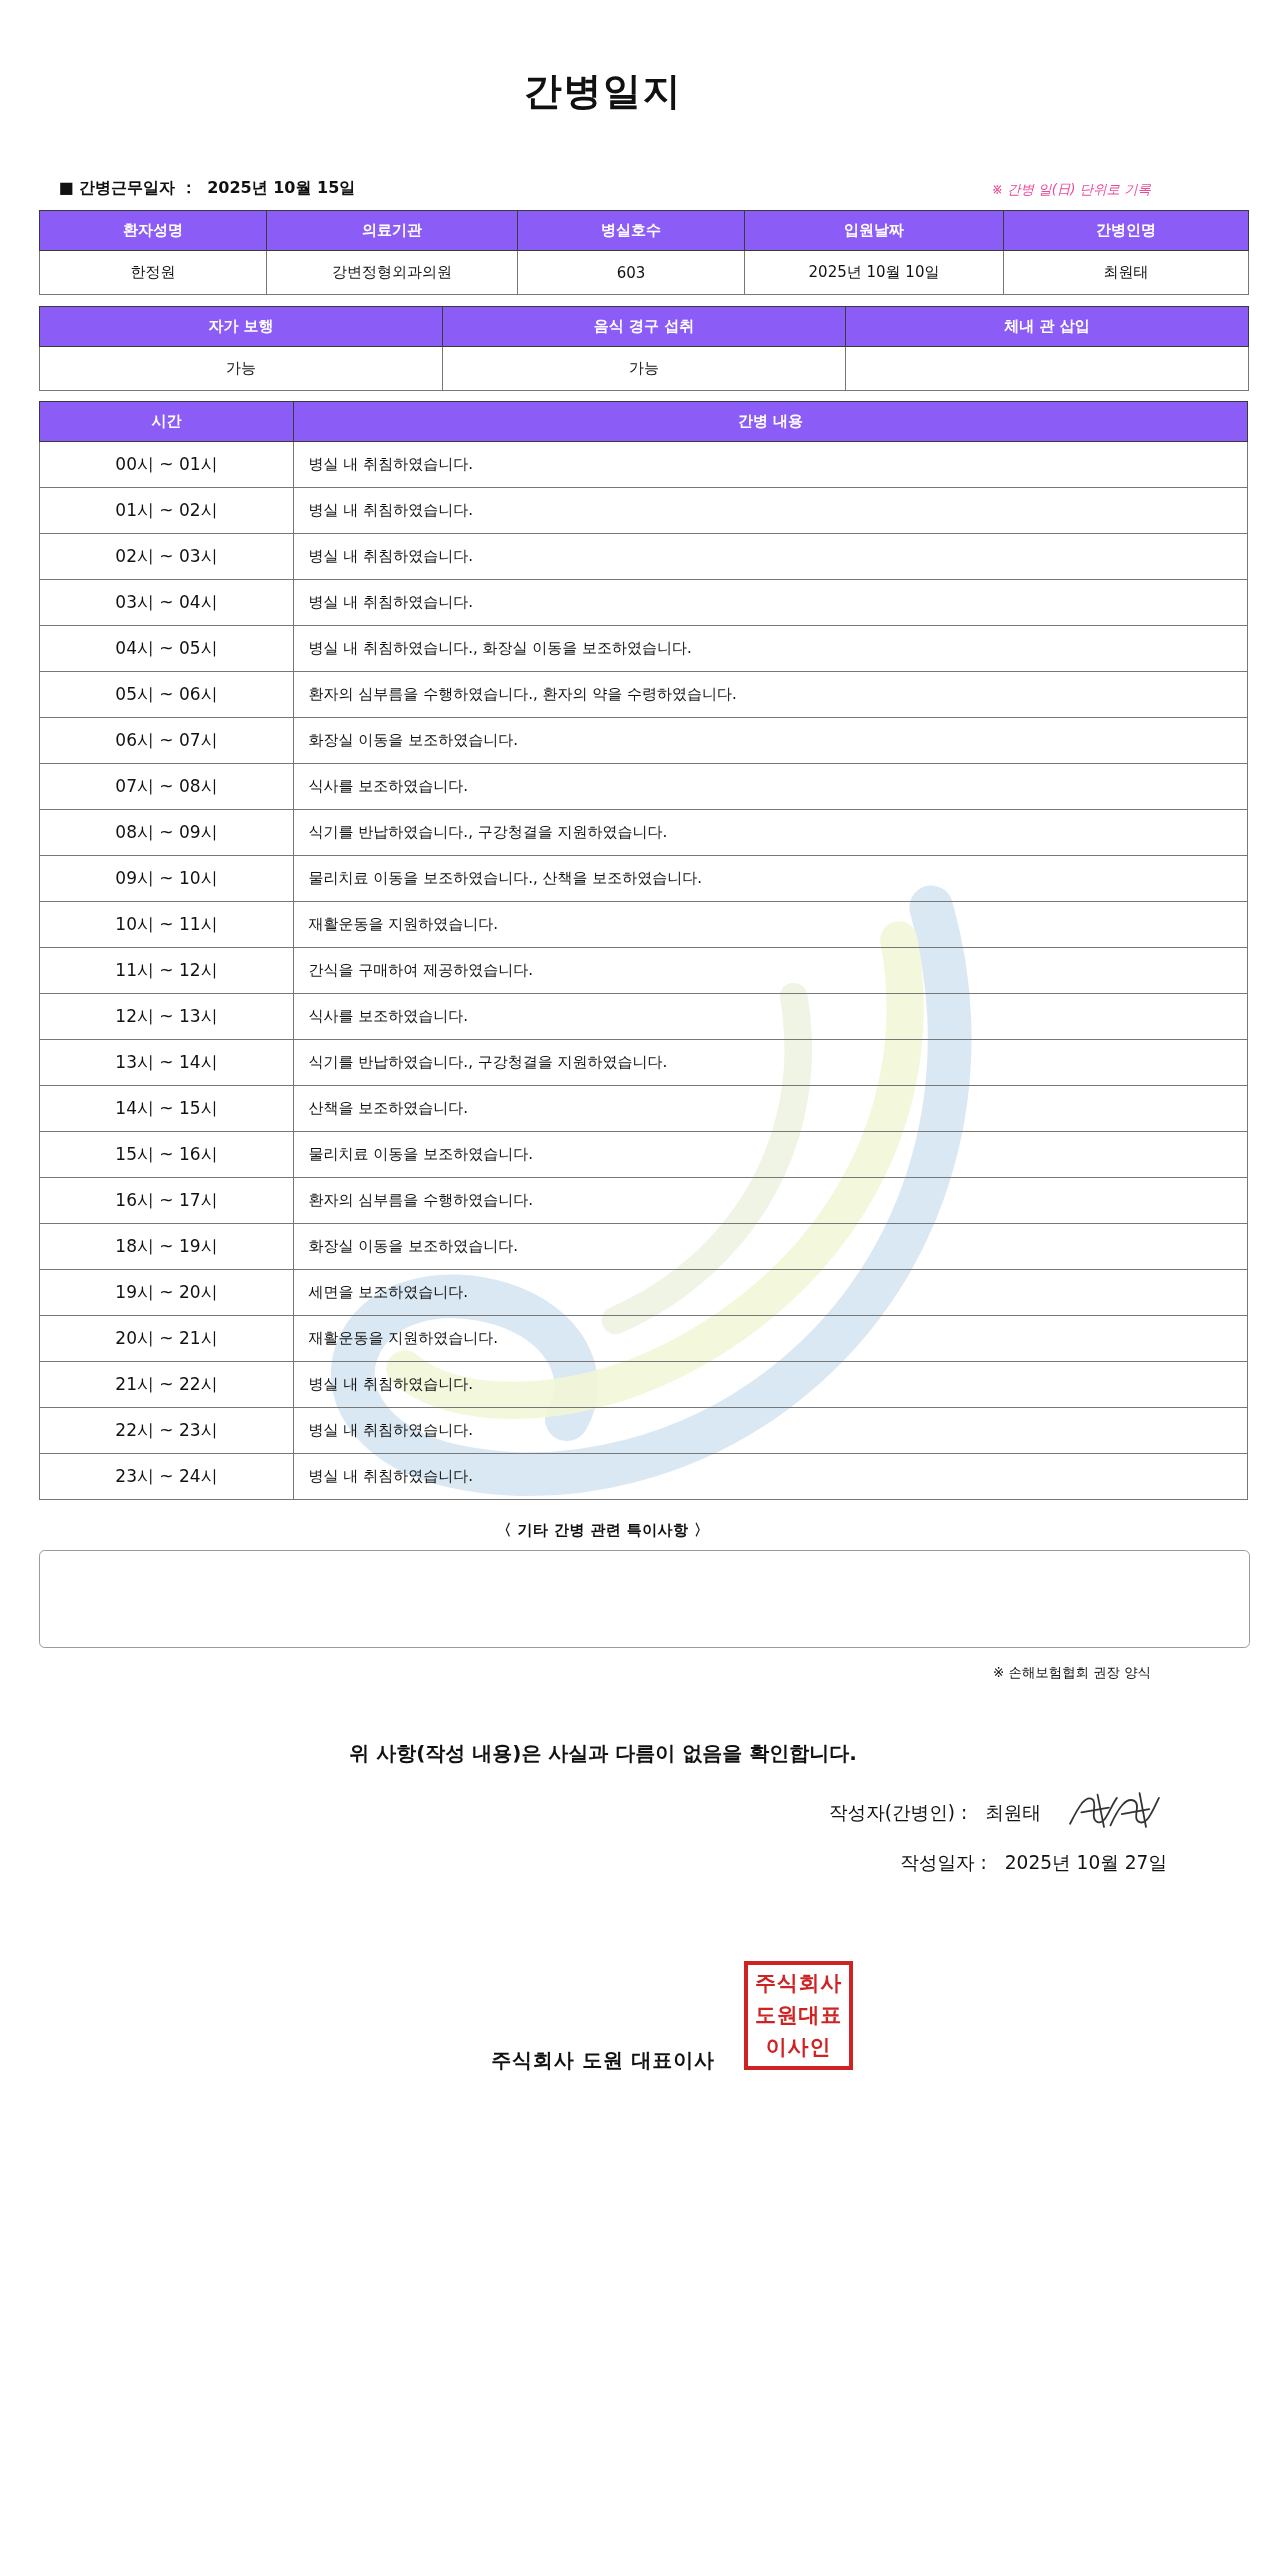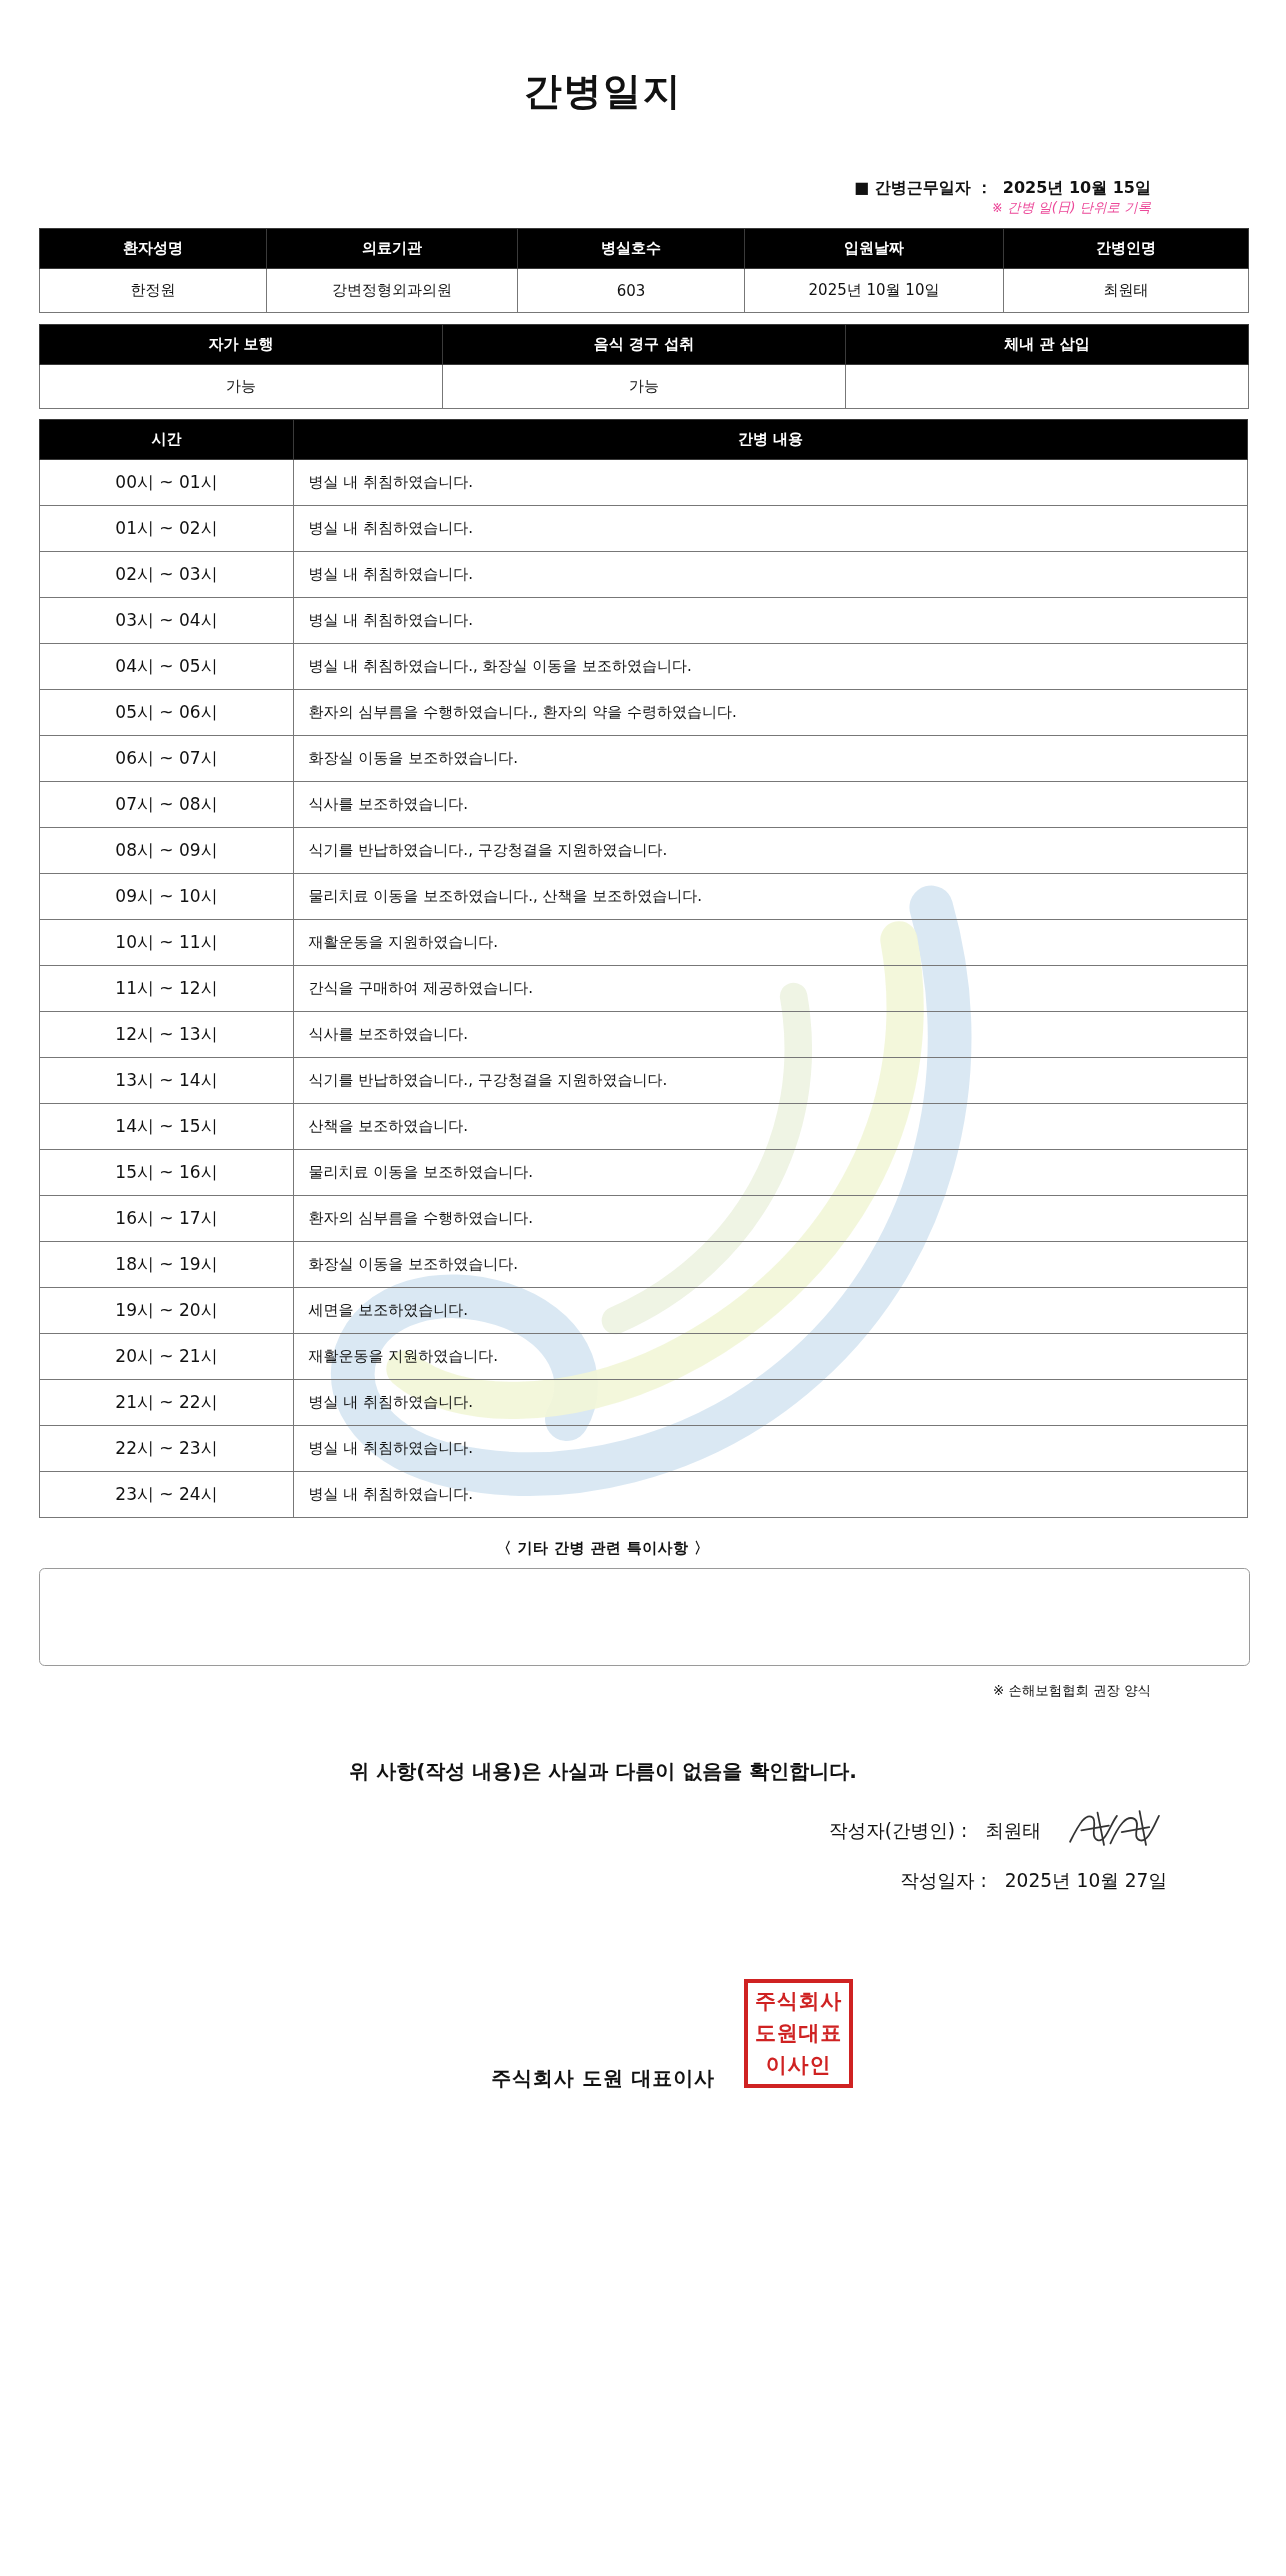--- a/index.html
+++ b/index.html
@@ -44,21 +44,20 @@
     padding-bottom: 8px;
   }
 
   
   .meta-row {
     display: flex;
     justify-content: space-between;
     align-items: flex-end;
     margin-top: 53px;
     padding: 0 16px 0 19.4px;
-    flex-direction: column;
   }
   .meta-left {
     font-size: 16px;
     font-weight: bold;
     letter-spacing: 0px;
   }
   .meta-left .date {
     font-weight: bold;
     margin-left: 4.9px;
   }
@@ -79,21 +78,21 @@
   table.info-mid { margin-top: 10.5px; }
   table.log { margin-top: 10.5px; }
 
   th, td {
     border: 0.8px solid #777;
     text-align: center;
     font-size: 15px;
     color: #111;
   }
   th {
-    background: #000000;
+    background: #8b5cf6;
     color: #ffffff;
     font-weight: bold;
     height: 37px;
     border: 0.8px solid #3a3a3a;
   }
   td { height: 41px; background: transparent; }
 
   td.log-time { width: 251px; font-size: 17px; }
   td.log-text {
     text-align: left;

